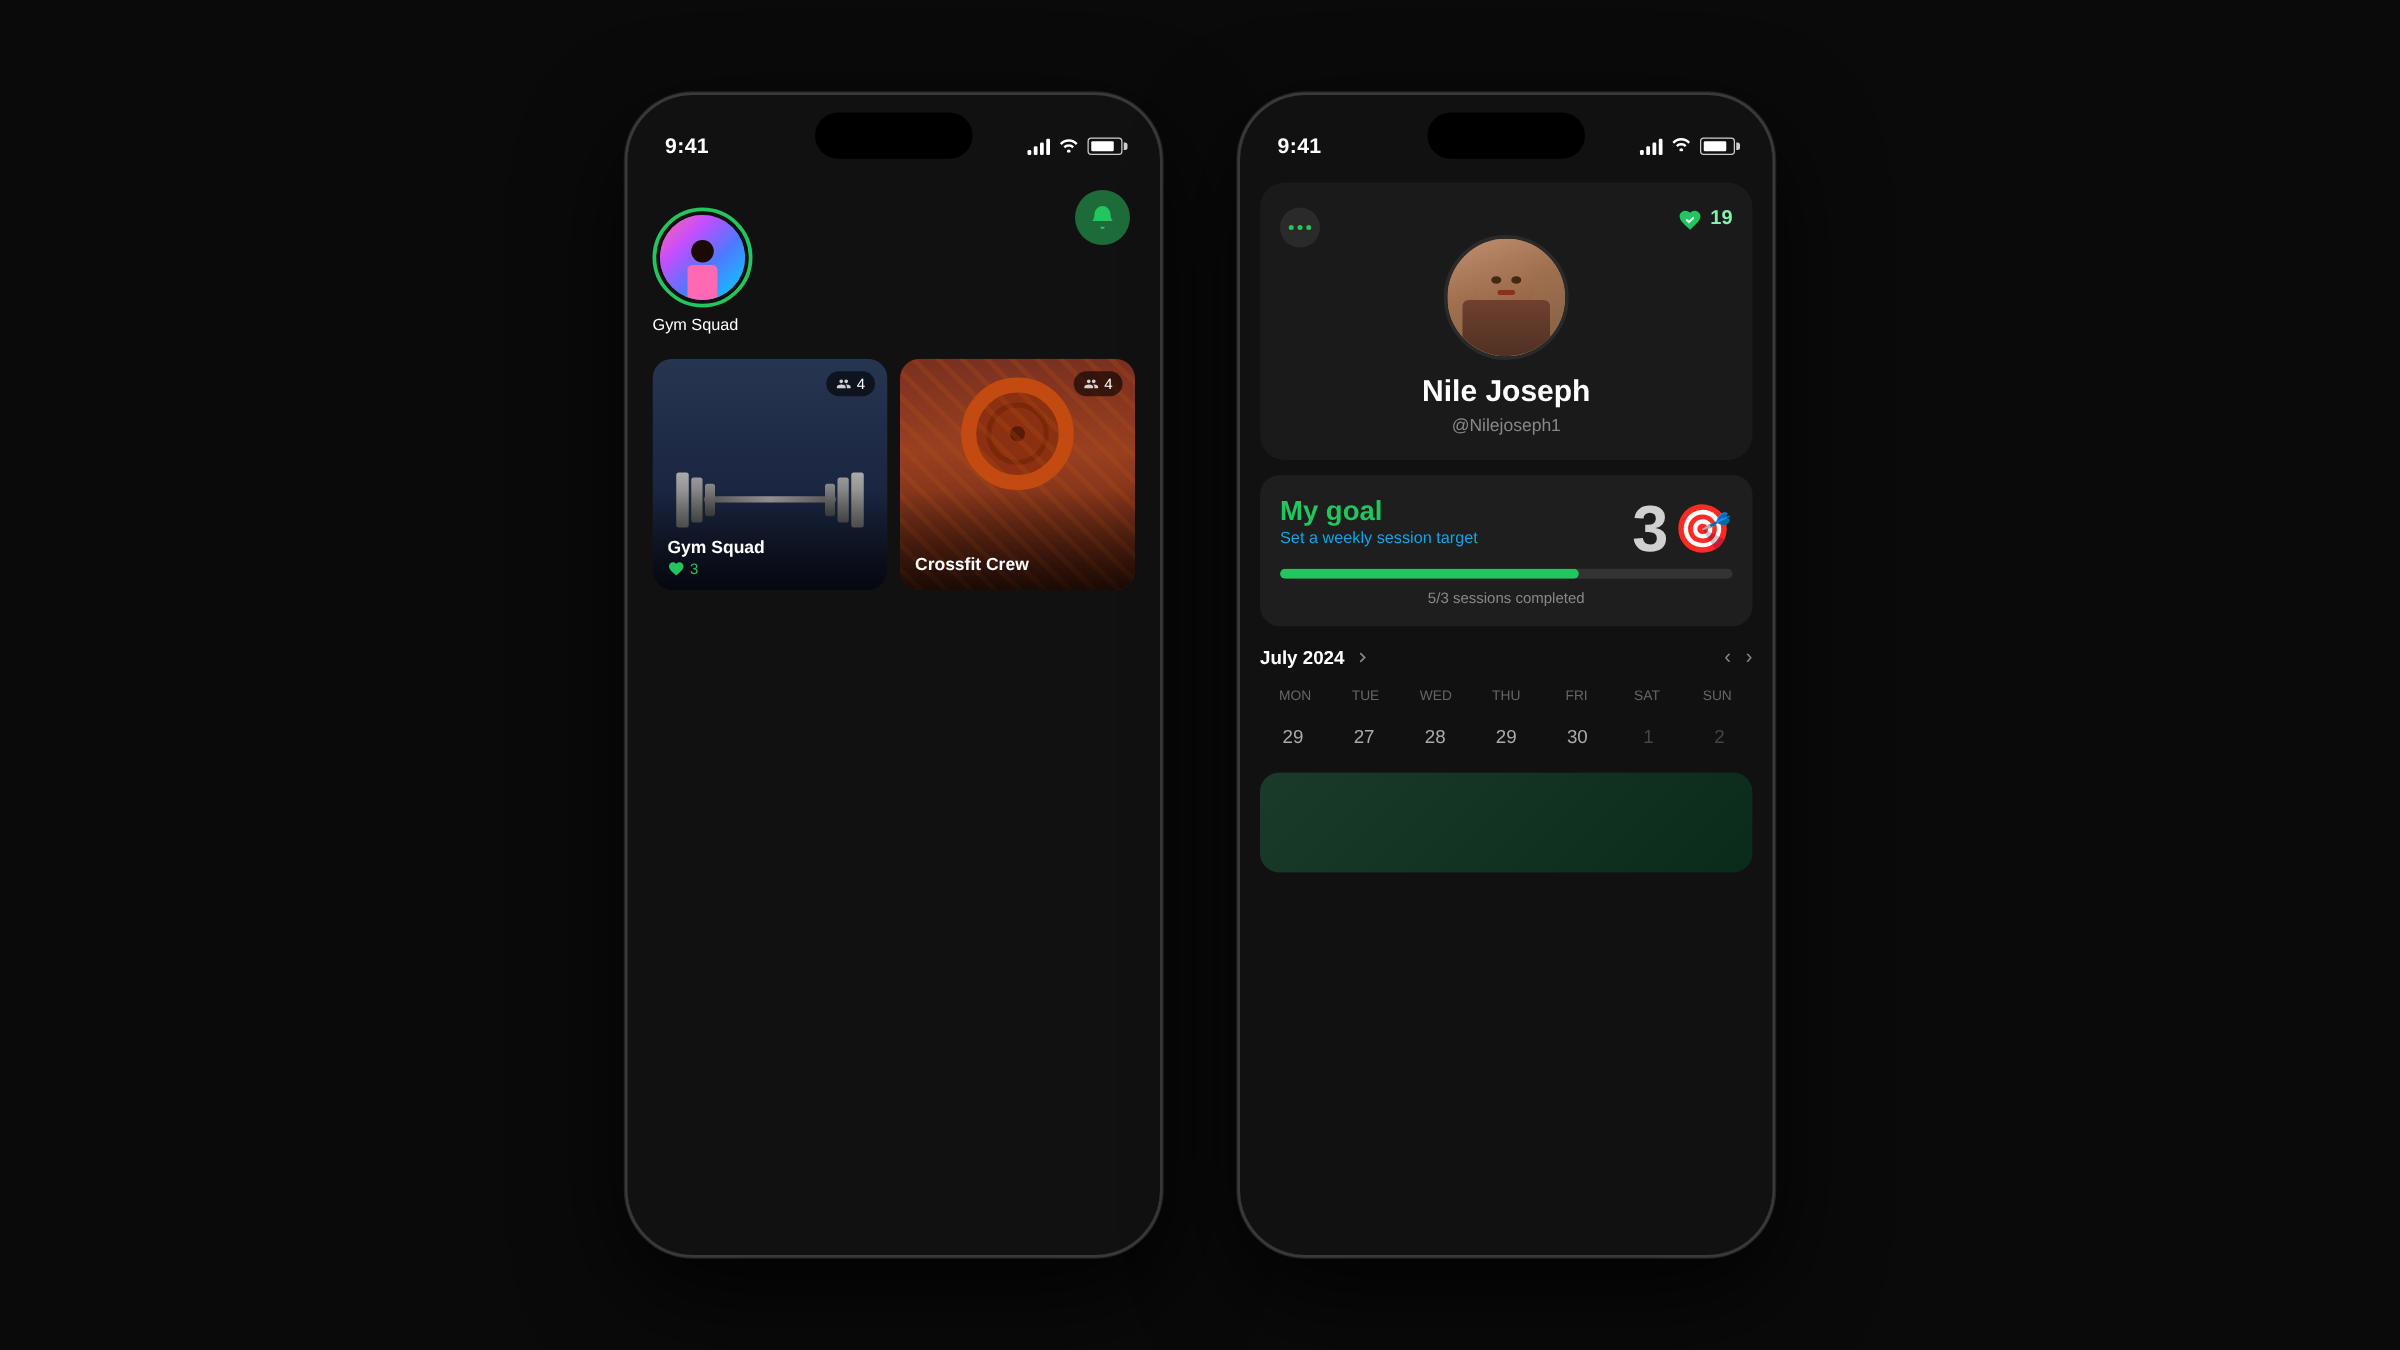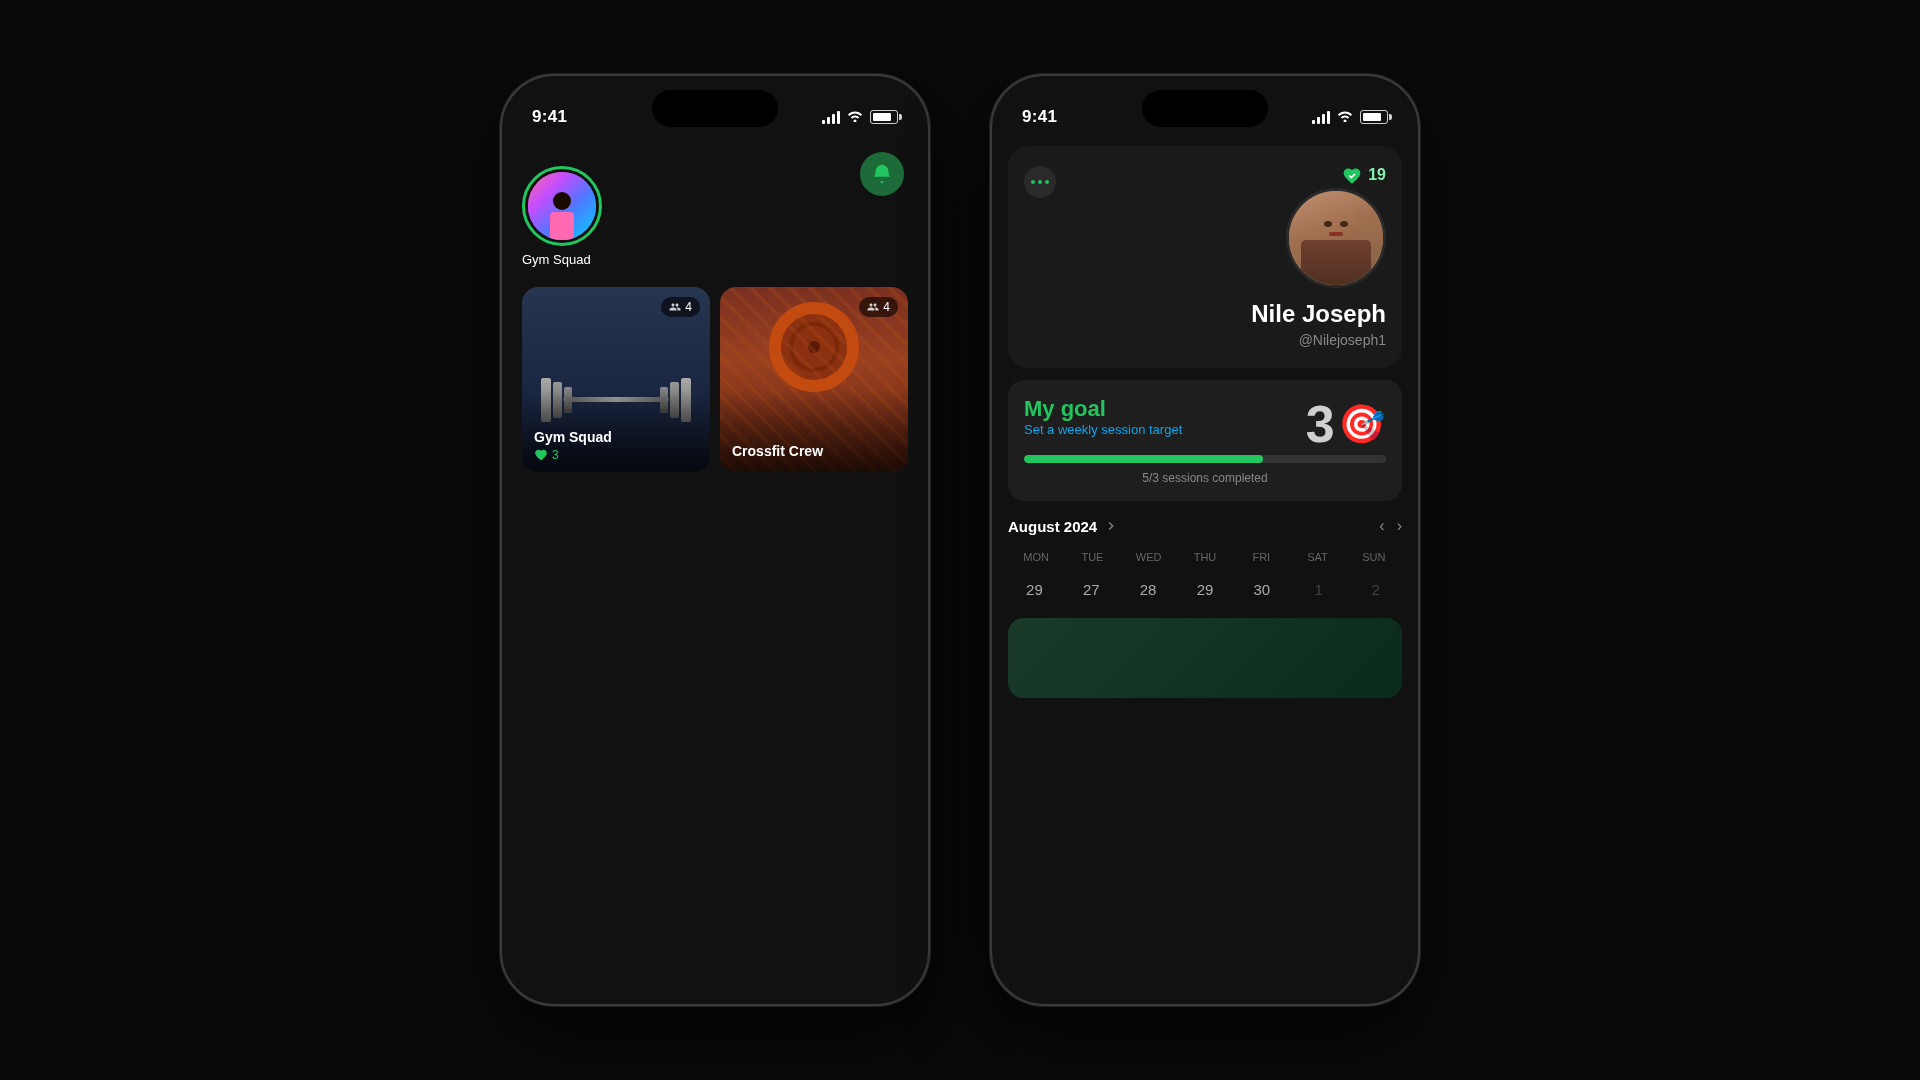--- a/index.html
+++ b/index.html
@@ -332,21 +332,21 @@
       align-items: flex-start;
       gap: 6px;
       color: #86efac;
       font-size: 16px;
       font-weight: 600;
     }
 
     .profile-center {
       display: flex;
       flex-direction: column;
-      align-items: flex-end;
+      align-items: center;
       margin-top: -20px;
     }
 
     .profile-avatar-large {
       width: 100px;
       height: 100px;
       border-radius: 50%;
       background: linear-gradient(135deg, #8b6040 0%, #c09060 50%, #a07050 100%);
       overflow: hidden;
       position: relative;
@@ -788,21 +788,21 @@
         </div>
         <div class="progress-bar-container">
           <div class="progress-bar-fill" style="width: 66%;"></div>
         </div>
         <div class="progress-text">5/3 sessions completed</div>
       </div>
 
       <div class="calendar-section">
         <div class="calendar-header">
           <div class="calendar-month">
-            <span>August 2024</span>
+            <span>July 2024</span>
             <svg width="16" height="16" viewBox="0 0 24 24" fill="#888">
                 <path d="M8.59 16.59L13.17 12 8.59 7.41 10 6l6 6-6 6-1.41-1.41z"></path>
               </svg>
           </div>
           <div class="calendar-nav">
             <span class="cal-nav-btn">‹</span>
             <span class="cal-nav-btn">›</span>
           </div>
         </div>
 

